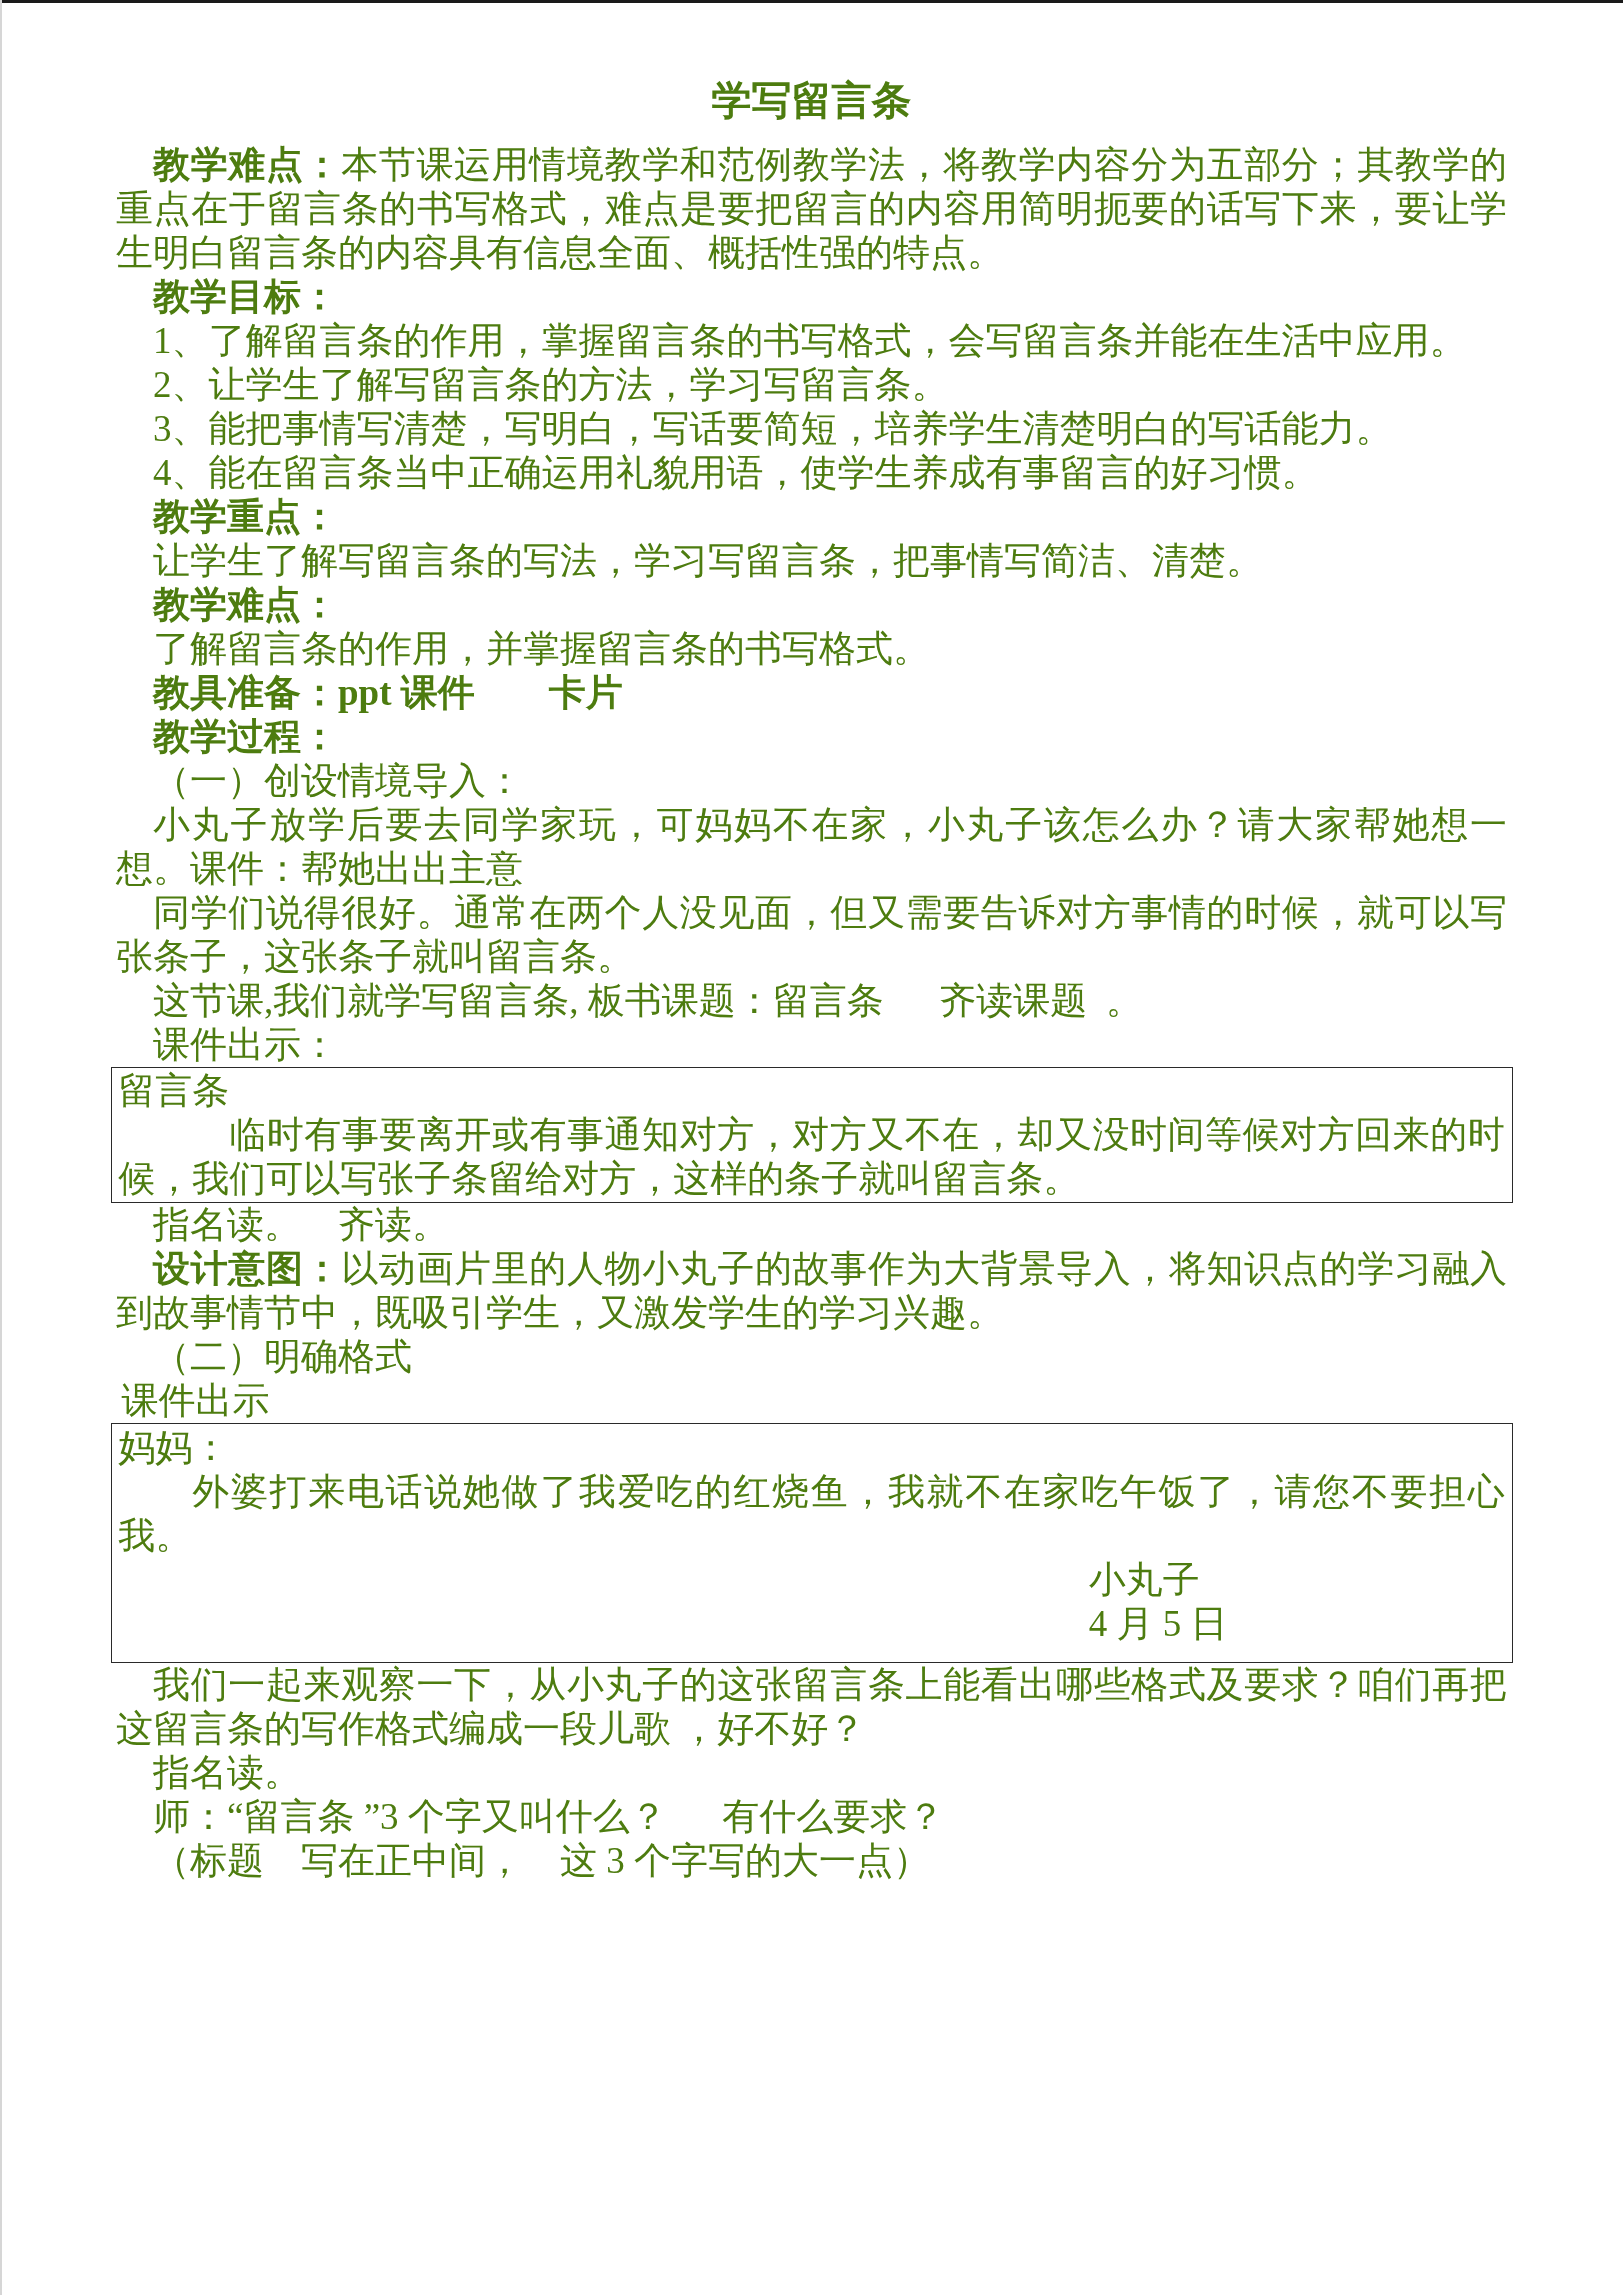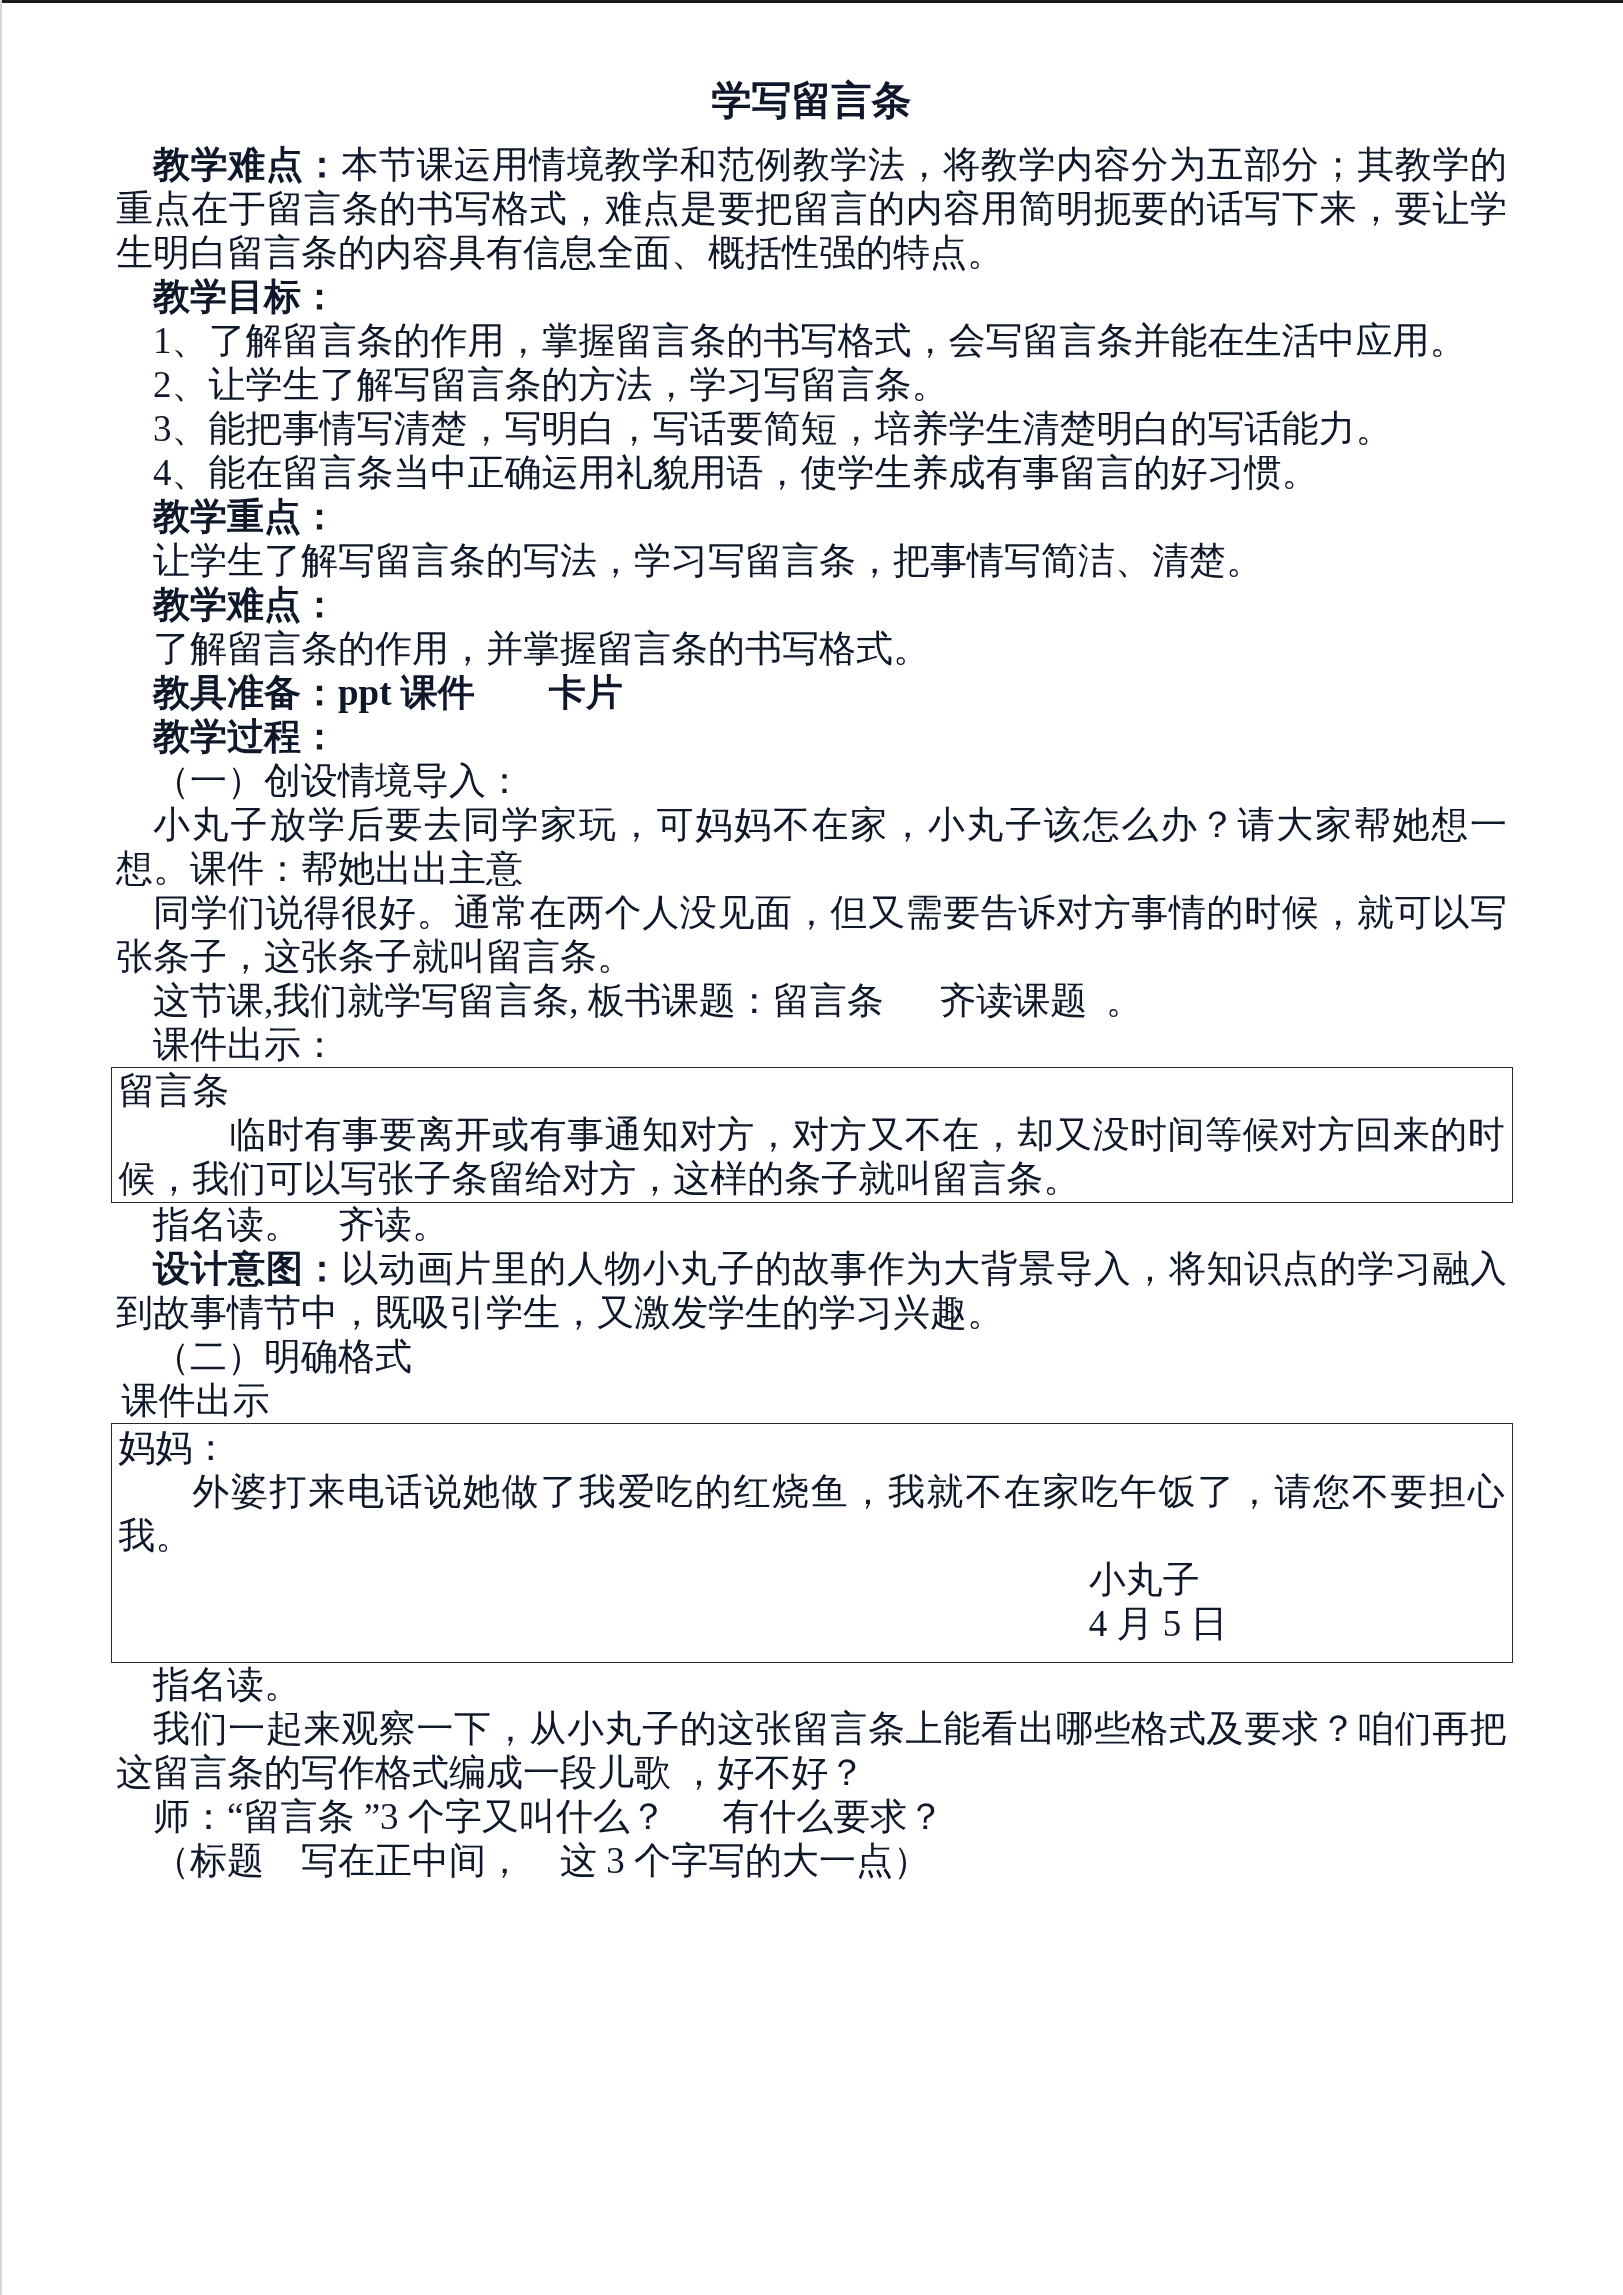--- a/index.html
+++ b/index.html
@@ -2,21 +2,21 @@
 <html style="font-size:11px"><head>
 <meta charset="utf-8">
 <style>
   html, body { margin: 0; padding: 0; background: #ffffff; }
   .page {
     position: relative;
     width: 1623px;
     height: 2295px;
     box-sizing: border-box;
     background: #ffffff;
-    color: #0f172a;
+    color: #4d7c0f;
     font-family: "Liberation Serif", serif;
     font-size: 37px;
     line-height: 44px;
     padding: 76px 116px 0 116px;
     overflow: hidden;
   }
   .edge-top {
     position: absolute; top: 0; left: 0;
     width: 100%; height: 3.4px; background: #1a1a1a;
   }
@@ -102,18 +102,18 @@
   <p>（二）明确格式</p>
   <p class="tiny-indent">课件出示</p>
 
   <div class="box box2">
     <p class="flush">妈妈：</p>
     <p class="indent2">外婆打来电话说她做了我爱吃的红烧鱼，我就不在家吃午饭了，请您不要担心我。</p>
     <p class="flush sig">小丸子</p>
     <p class="flush sig">4 月 5 日</p>
   </div>
 
+  <p>我们一起来观察一下，从小丸子的这张留言条上能看出哪些格式及要求？咱们再把这留言条的写作格式编成一段儿歌 ，好不好？</p>
   <p>指名读。</p>
-  <p>我们一起来观察一下，从小丸子的这张留言条上能看出哪些格式及要求？咱们再把这留言条的写作格式编成一段儿歌 ，好不好？</p>
   <p>师：“留言条 ”3 个字又叫什么？      有什么要求？</p>
   <p>（标题    写在正中间，    这 3 个字写的大一点）</p>
 </div>
 
 
 </body></html>

